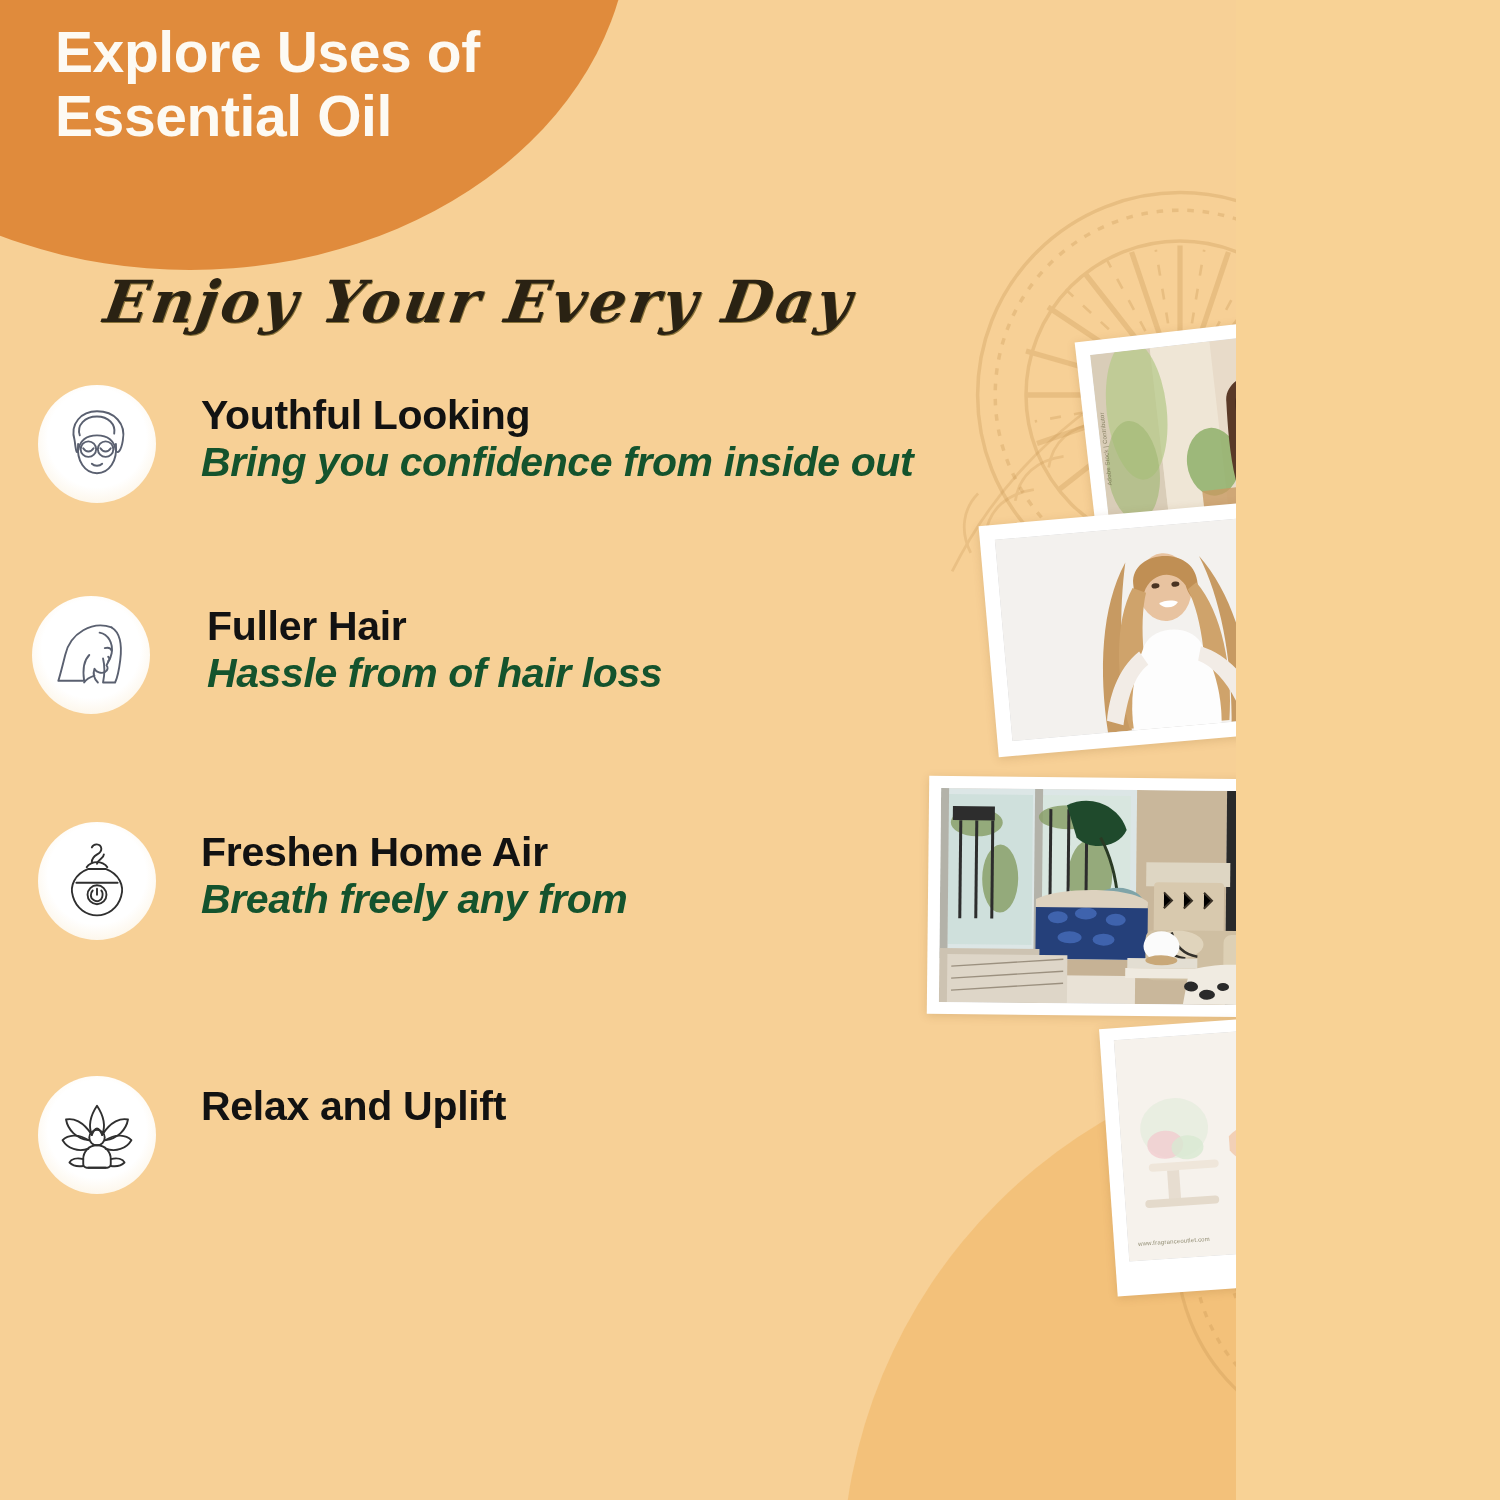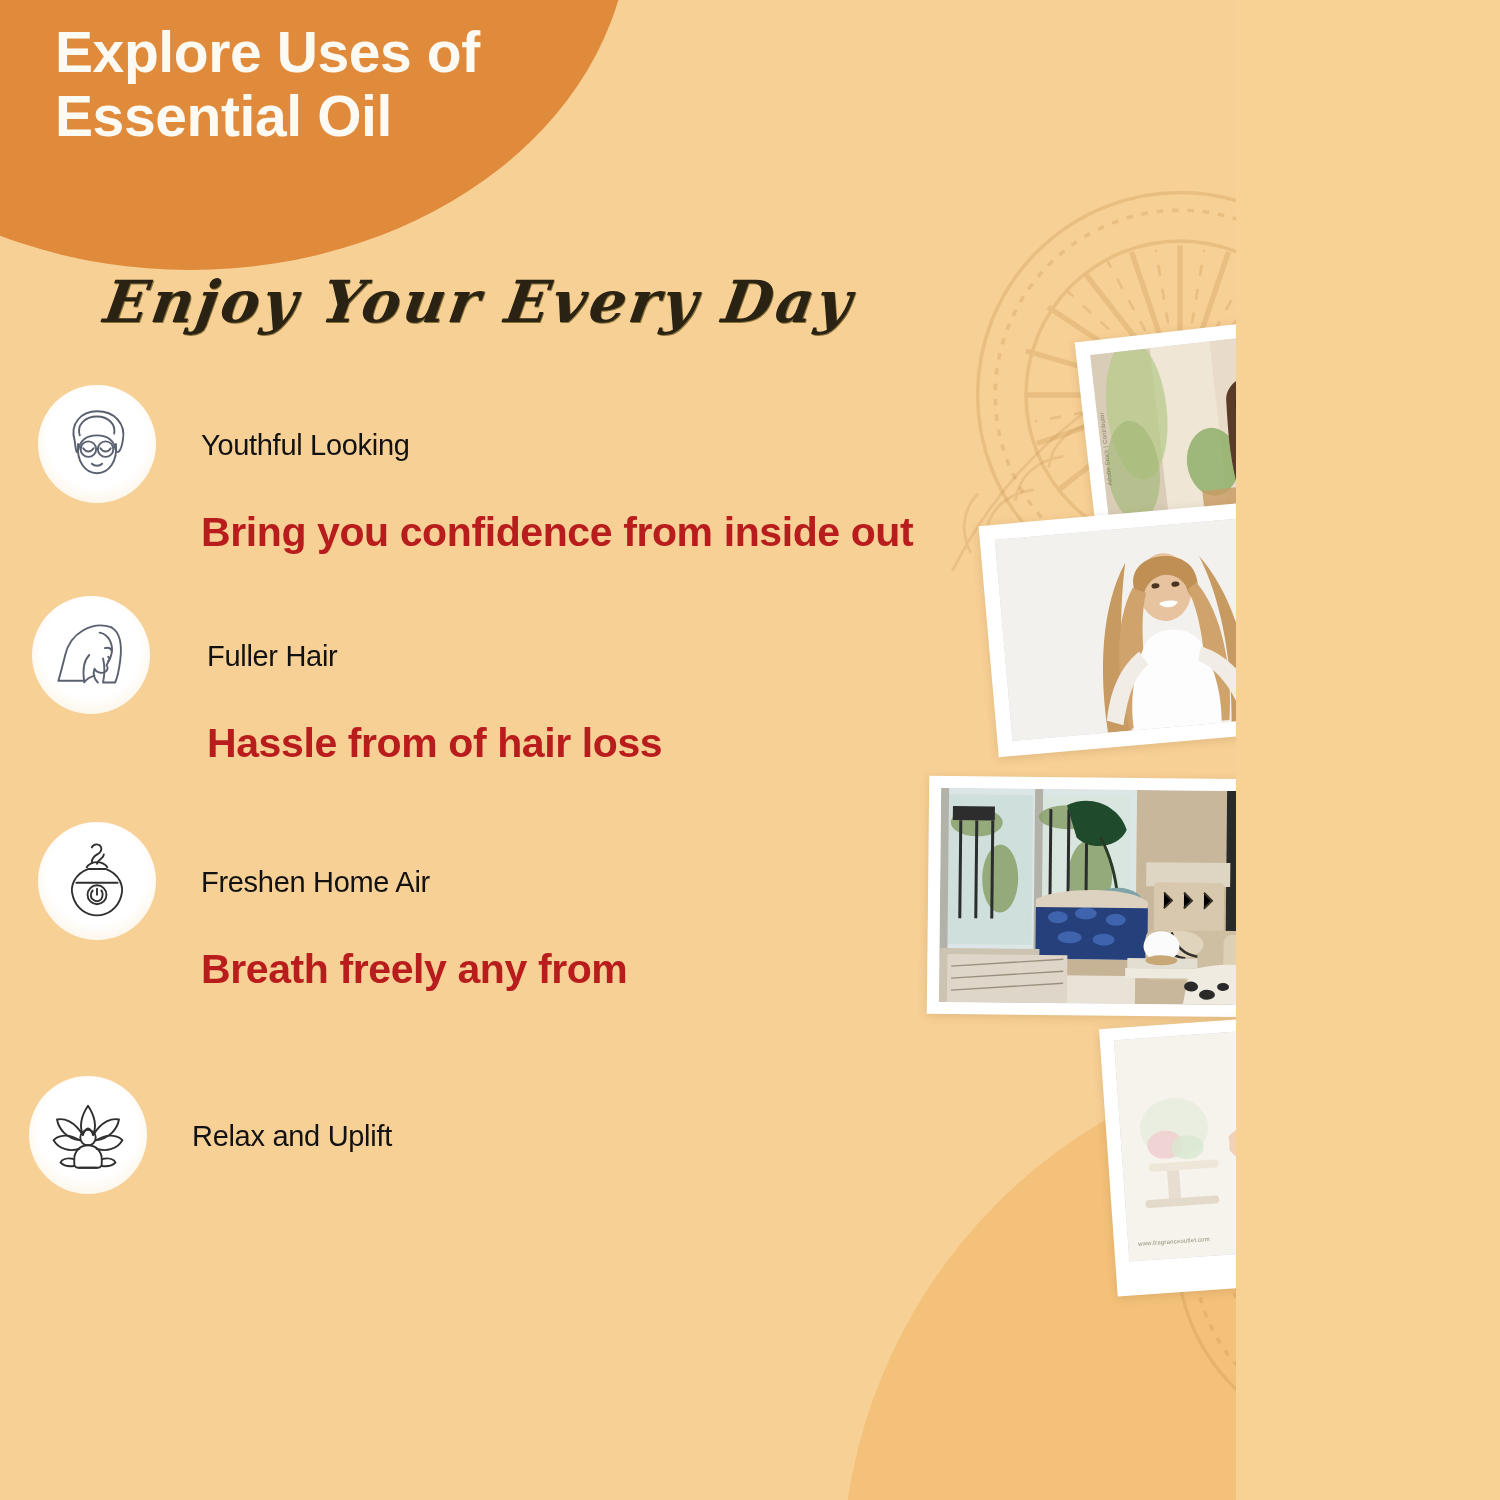--- a/index.html
+++ b/index.html
@@ -72,51 +72,50 @@
   
   .features{position:absolute;left:0;top:0;width:1000px;height:1500px;}
   .feature{
     position:absolute;
     display:flex;
     align-items:flex-start;
   }
   .f0{left:38px; top:385px;}
   .f1{left:32px; top:596px;gap:12px;}
   .f2{left:38px; top:822px;}
-  .f3{left:29px; top:1076px;}
+  .f3{left:38px; top:1076px;}
 
   .icon-badge{
     width:118px;height:118px;
     border-radius:50%;
     background:radial-gradient(circle at 50% 45%, #ffffff 56%, #fdf7ec 74%, rgba(253,243,226,.35) 92%, rgba(253,243,226,0) 100%);
     display:flex;align-items:center;justify-content:center;
     flex:none;
   }
   .icon-badge svg{display:block;}
   .feature-text{
     margin-left:45px;
     padding-top:8px;
   }
   .feature-title{
-    font-size:29px;
-    font-weight:normal;
+    font-size:41px;
+    font-weight:bold;
     color:#121212;
     line-height:1.12;
     letter-spacing:-.3px;
     white-space:nowrap;
-    margin-top:36px;
   }
   .feature-sub{
     font-size:41px;
     font-weight:bold;
-    color:#b91c1c;
+    font-style:italic;
+    color:#14532d;
     line-height:1.16;
     letter-spacing:-.4px;
     white-space:nowrap;
-    margin-top:48px;
   }
 
   
   .photo{
     position:absolute;
     background:#ffffff;
     box-shadow:0 2px 10px rgba(120,80,30,.18);
     overflow:hidden;
   }
   .photo .inner{

